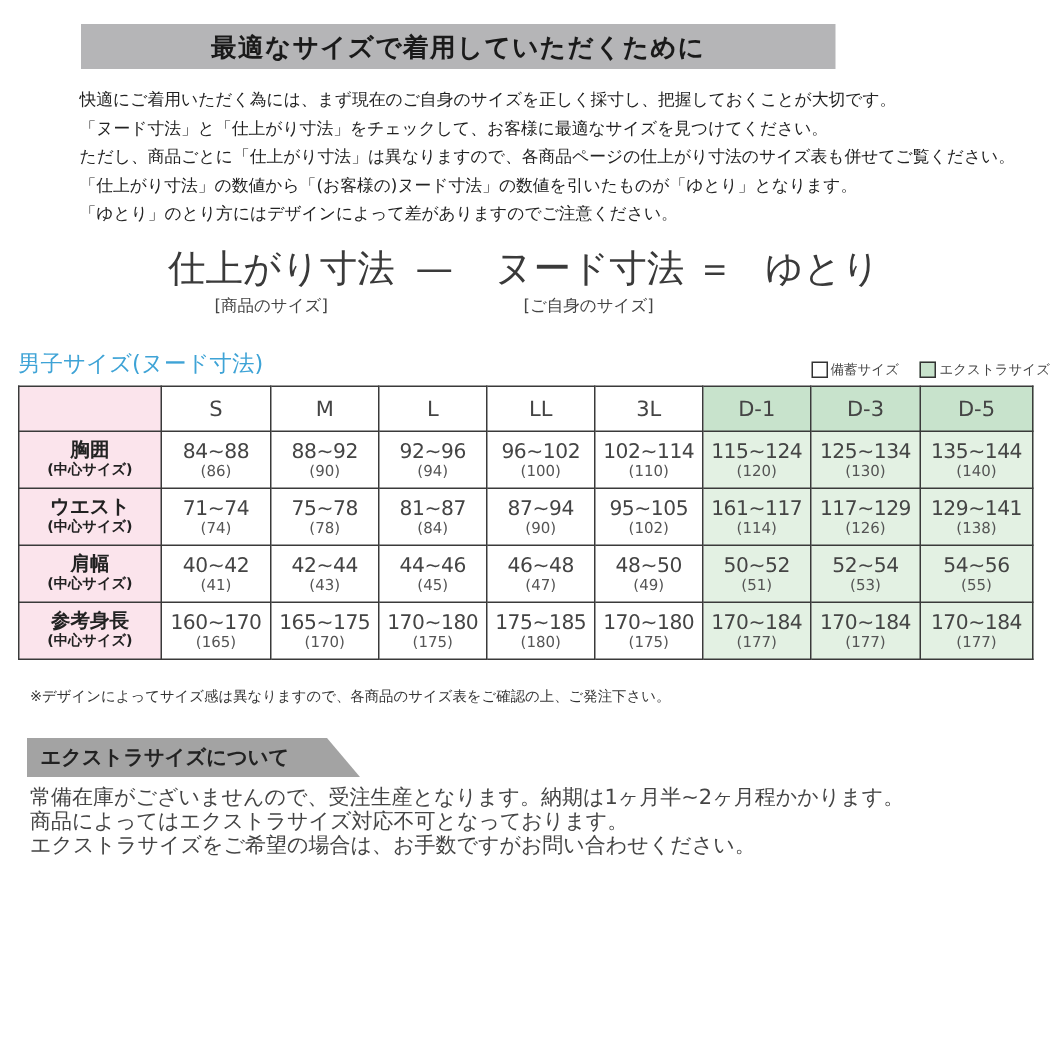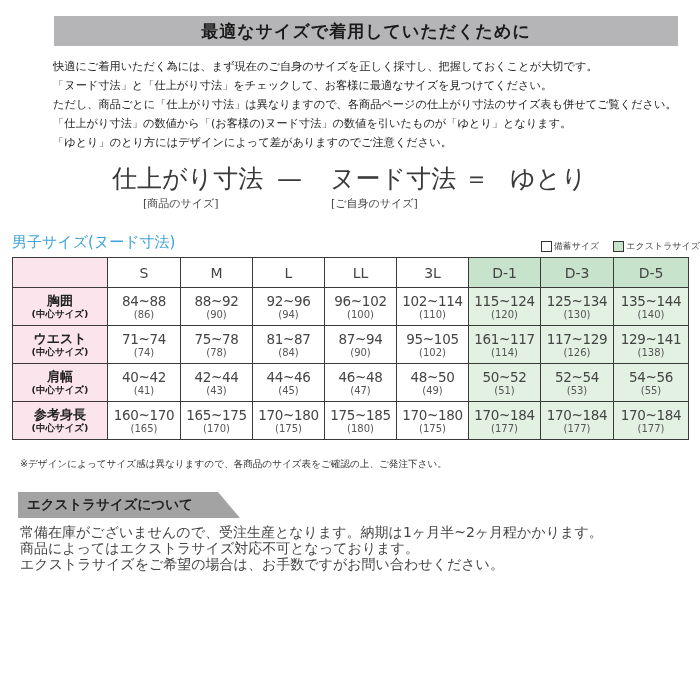--- a/index.html
+++ b/index.html
@@ -12,21 +12,21 @@
       height: 700px;
       position: relative;
       overflow: hidden;
       font-family: "DejaVu Sans", "Liberation Sans", sans-serif;
       color: #333333;
     }
     .title-bar {
       position: absolute;
       left: 54px;
       top: 16px;
-      width: 624px;
+      width: 503px;
       height: 30px;
       background: #b5b5b7;
       display: flex;
       align-items: center;
       justify-content: center;
     }
     .title-bar span {
       font-size: 17px;
       font-weight: bold;
       color: #1a1a1a;
@@ -204,21 +204,21 @@
   <div>ただし、商品ごとに「仕上がり寸法」は異なりますので、各商品ページの仕上がり寸法のサイズ表も併せてご覧ください。</div>
   <div>「仕上がり寸法」の数値から「(お客様の)ヌード寸法」の数値を引いたものが「ゆとり」となります。</div>
   <div>「ゆとり」のとり方にはデザインによって差がありますのでご注意ください。</div>
 </div>
 
 <div class="formula">
   <div class="term" style="left:112px;">仕上がり寸法</div>
   <div class="sub" style="left:143px;">[商品のサイズ]</div>
   <div class="term" style="left:277px;">—</div>
   <div class="term" style="left:330px;">ヌード寸法</div>
-  <div class="sub" style="left:331px;">[ご自身のサイズ]</div>
+  <div class="sub" style="left:349px;">[ご自身のサイズ]</div>
   <div class="term" style="left:464px;">＝</div>
   <div class="term" style="left:510px;">ゆとり</div>
 </div>
 
 <div class="section-title">男子サイズ(ヌード寸法)</div>
 
 <div class="legend">
   <div class="item">
     <span class="swatch" style="background:#ffffff;"></span>
     <span>備蓄サイズ</span>

